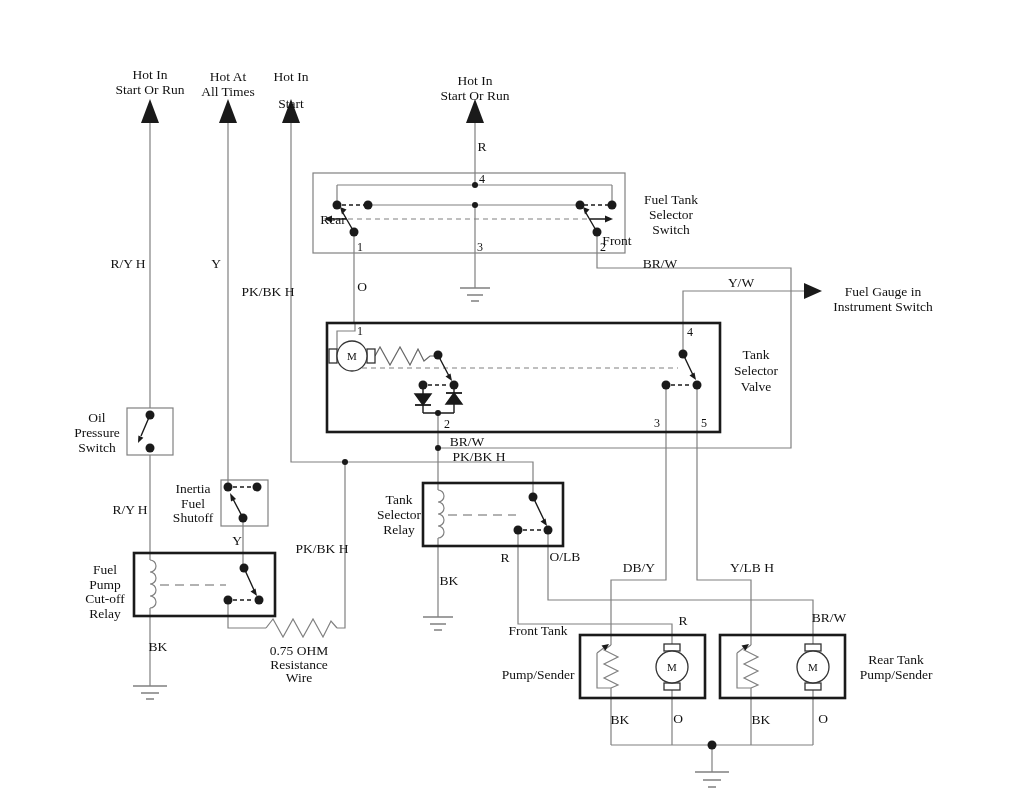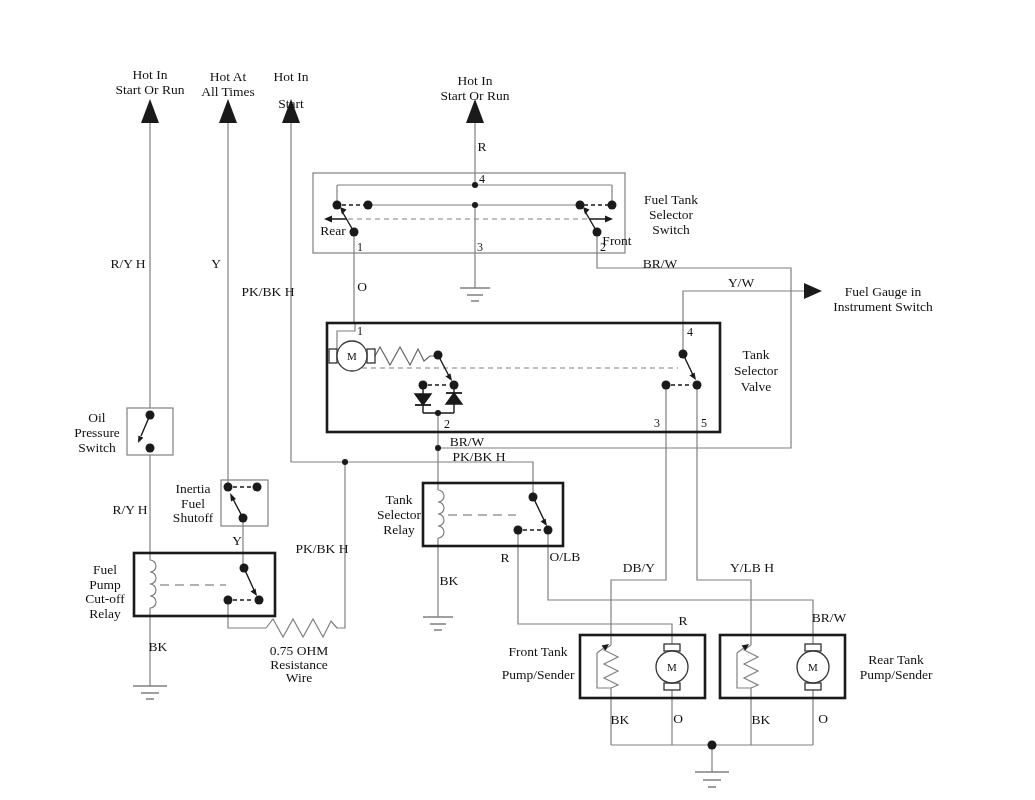--- a/index.html
+++ b/index.html
@@ -134,21 +134,21 @@
 <div class="lbl" style="left:228px;top:77px">Hot At</div>
 <div class="lbl" style="left:228px;top:92px">All Times</div>
 <div class="lbl" style="left:291px;top:77px">Hot In</div>
 <div class="lbl" style="left:291px;top:104px">Start</div>
 <div class="lbl" style="left:475px;top:81px">Hot In</div>
 <div class="lbl" style="left:475px;top:96px">Start Or Run</div>
 
 <div class="lbl" style="left:671px;top:200px">Fuel Tank</div>
 <div class="lbl" style="left:671px;top:215px">Selector</div>
 <div class="lbl" style="left:671px;top:230px">Switch</div>
-<div class="lbl" style="left:333px;top:231px">Rear</div>
+<div class="lbl" style="left:333px;top:220px">Rear</div>
 <div class="lbl" style="left:617px;top:241px">Front</div>
 <div class="lbl sm" style="left:482px;top:179px">4</div>
 <div class="lbl sm" style="left:360px;top:247px">1</div>
 <div class="lbl sm" style="left:480px;top:247px">3</div>
 <div class="lbl sm" style="left:603px;top:247px">2</div>
 
 <div class="lbl" style="left:756px;top:355px">Tank</div>
 <div class="lbl" style="left:756px;top:371px">Selector</div>
 <div class="lbl" style="left:756px;top:387px">Valve</div>
 <div class="lbl sm" style="left:360px;top:331px">1</div>
@@ -171,21 +171,21 @@
 
 <div class="lbl" style="left:105px;top:570px">Fuel</div>
 <div class="lbl" style="left:105px;top:585px">Pump</div>
 <div class="lbl" style="left:105px;top:599px">Cut-off</div>
 <div class="lbl" style="left:105px;top:614px">Relay</div>
 
 <div class="lbl" style="left:399px;top:500px">Tank</div>
 <div class="lbl" style="left:399px;top:515px">Selector</div>
 <div class="lbl" style="left:399px;top:530px">Relay</div>
 
-<div class="lbl" style="left:538px;top:652px">Front Tank</div>
+<div class="lbl" style="left:538px;top:631px">Front Tank</div>
 <div class="lbl" style="left:538px;top:675px">Pump/Sender</div>
 <div class="lbl" style="left:896px;top:660px">Rear Tank</div>
 <div class="lbl" style="left:896px;top:675px">Pump/Sender</div>
 <div class="lbl m" style="left:672px;top:667px">M</div>
 <div class="lbl m" style="left:813px;top:667px">M</div>
 
 <div class="lbl" style="left:299px;top:651px">0.75 OHM</div>
 <div class="lbl" style="left:299px;top:665px">Resistance</div>
 <div class="lbl" style="left:299px;top:678px">Wire</div>
 

